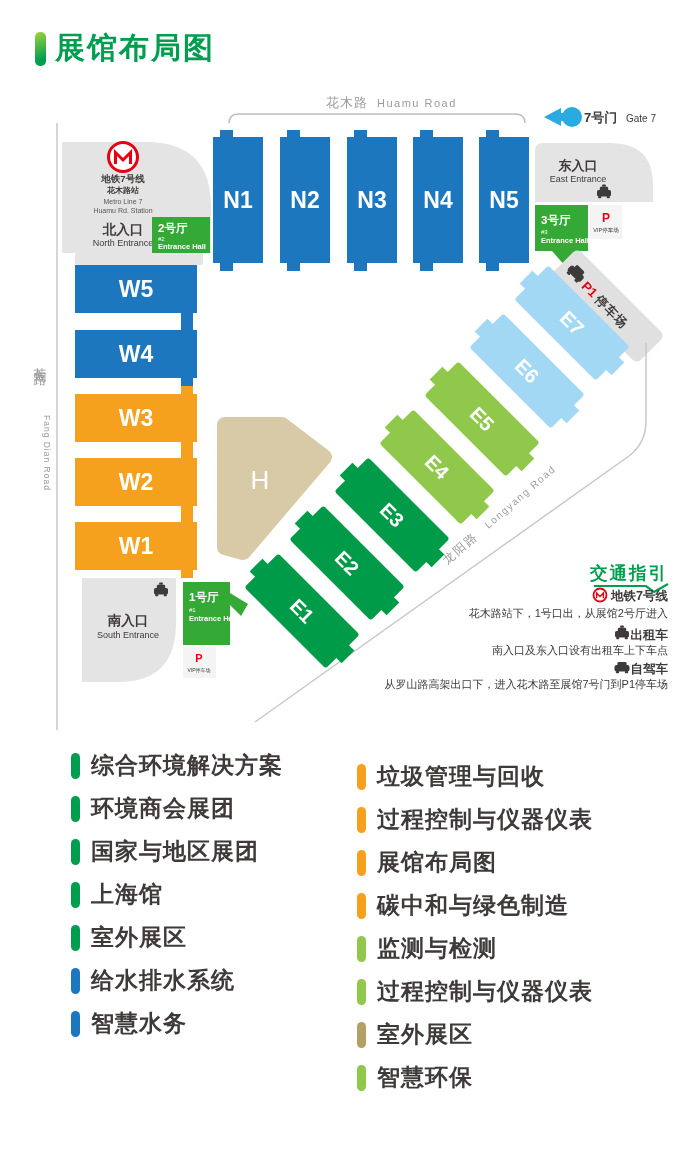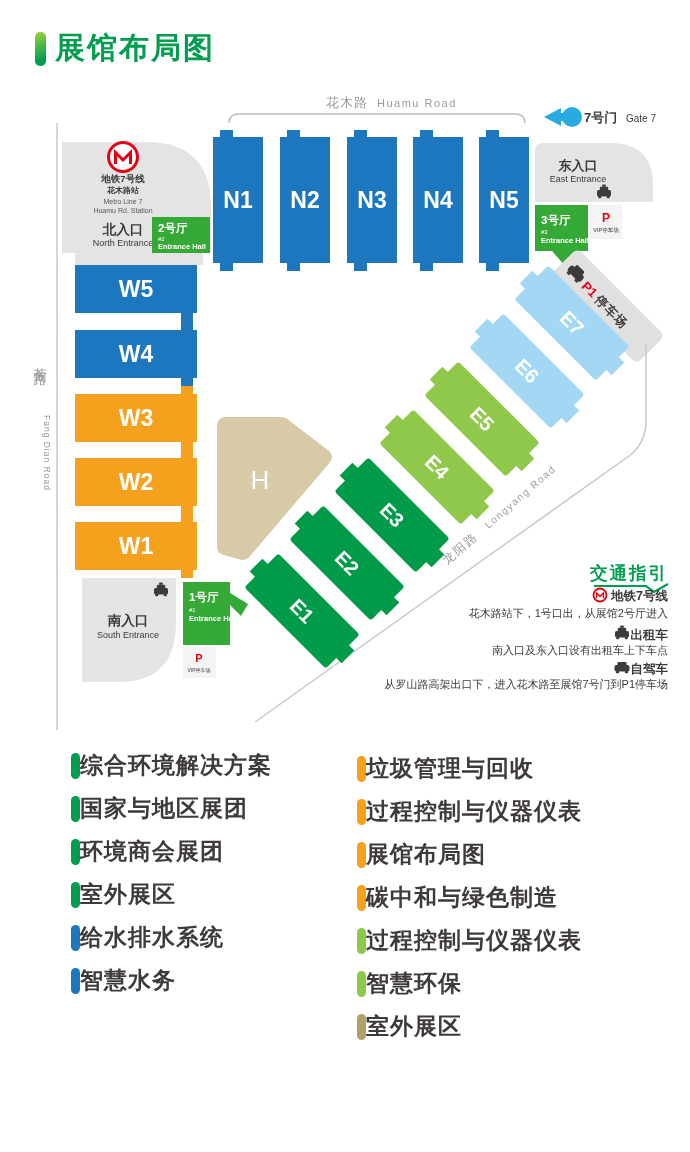--- a/index.html
+++ b/index.html
@@ -6,22 +6,22 @@
   body{width:690px;height:1152px;position:relative;overflow:hidden;
        font-family:"Liberation Sans","DejaVu Sans",sans-serif;color:#3E3A39;}
   .header{position:absolute;left:35px;top:28px;display:flex;align-items:center;gap:9px;}
   .title-bar{width:11px;height:34px;border-radius:5px;background:linear-gradient(160deg,#9FD33C 0%,#009E4E 80%);}
   .page-title{font-size:30px;font-weight:700;color:#009E4E;letter-spacing:2px;margin:0;}
   .map-wrap{position:absolute;left:0;top:85px;width:690px;height:667px;}
   svg text{font-family:"Liberation Sans","DejaVu Sans",sans-serif;}
   .legend{position:absolute;left:71px;top:744px;display:flex;}
   .legend-col{display:flex;flex-direction:column;}
   .legend-col.left{width:286px;}
-  .legend-col.right{margin-top:3px;}
-  .legend-item{height:43px;display:flex;align-items:center;gap:0;}
+  .legend-col.right{margin-top:11px;}
+  .legend-item{height:43px;display:flex;align-items:center;gap:11px;}
   .legend-bar{width:9px;height:26px;border-radius:4.5px;flex:none;}
   .legend-label{font-size:23px;font-weight:700;color:#3E3A39;letter-spacing:1px;white-space:nowrap;}
 </style>
 </head>
 <body>
 
 <div class="header">
   <span class="title-bar"></span>
   <h1 class="page-title">展馆布局图</h1>
 </div>
@@ -244,25 +244,29 @@
 </div>
 
 <div class="legend">
   <div class="legend-col left">
       <div class="legend-item">
         <span class="legend-bar" style="background: rgb(0, 158, 78);"></span>
         <span class="legend-label">综合环境解决方案</span>
       </div>
       <div class="legend-item">
         <span class="legend-bar" style="background: rgb(0, 158, 78);"></span>
+        <span class="legend-label">环境商会展团</span>
+      </div>
+      <div class="legend-item">
+        <span class="legend-bar" style="background: rgb(0, 158, 78);"></span>
         <span class="legend-label">国家与地区展团</span>
       </div>
       <div class="legend-item">
         <span class="legend-bar" style="background: rgb(0, 158, 78);"></span>
-        <span class="legend-label">环境商会展团</span>
+        <span class="legend-label">上海馆</span>
       </div>
       <div class="legend-item">
         <span class="legend-bar" style="background: rgb(0, 158, 78);"></span>
         <span class="legend-label">室外展区</span>
       </div>
       <div class="legend-item">
         <span class="legend-bar" style="background: rgb(28, 119, 190);"></span>
         <span class="legend-label">给水排水系统</span>
       </div>
       <div class="legend-item">
@@ -282,24 +286,28 @@
       <div class="legend-item">
         <span class="legend-bar" style="background: rgb(245, 161, 29);"></span>
         <span class="legend-label">展馆布局图</span>
       </div>
       <div class="legend-item">
         <span class="legend-bar" style="background: rgb(245, 161, 29);"></span>
         <span class="legend-label">碳中和与绿色制造</span>
       </div>
       <div class="legend-item">
         <span class="legend-bar" style="background: rgb(143, 200, 74);"></span>
+        <span class="legend-label">监测与检测</span>
+      </div>
+      <div class="legend-item">
+        <span class="legend-bar" style="background: rgb(143, 200, 74);"></span>
         <span class="legend-label">过程控制与仪器仪表</span>
+      </div>
+      <div class="legend-item">
+        <span class="legend-bar" style="background: rgb(178, 160, 101);"></span>
+        <span class="legend-label">室外展区</span>
       </div>
       <div class="legend-item">
         <span class="legend-bar" style="background: rgb(143, 200, 74);"></span>
         <span class="legend-label">智慧环保</span>
       </div>
-      <div class="legend-item">
-        <span class="legend-bar" style="background: rgb(178, 160, 101);"></span>
-        <span class="legend-label">室外展区</span>
-      </div>
     </div>
 </div>
 
 </body></html>

